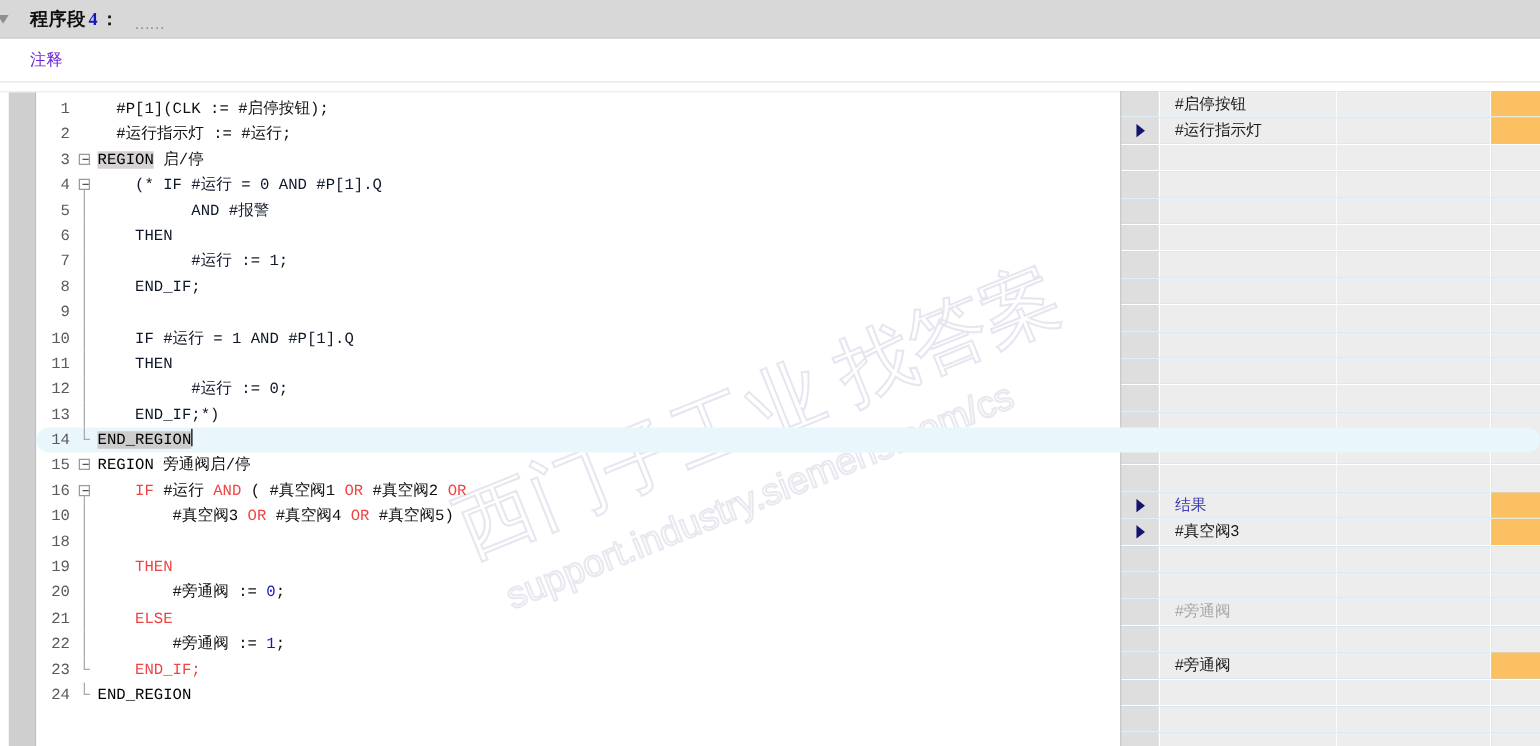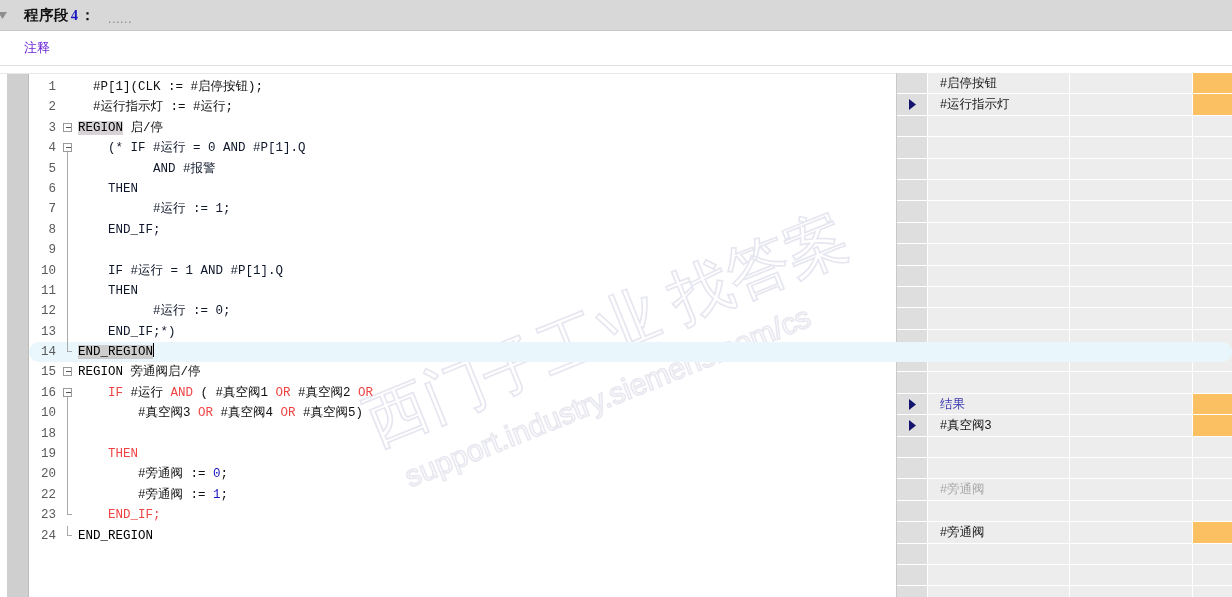--- a/index.html
+++ b/index.html
@@ -190,20 +190,21 @@
           <div class="code-line"><div class="ln">11</div><div class="fold"><span class="vline"></span></div><div class="txt"><span class="cmt">    THEN</span></div></div>
           <div class="code-line"><div class="ln">12</div><div class="fold"><span class="vline"></span></div><div class="txt"><span class="cmt">          #运行 := 0;</span></div></div>
           <div class="code-line"><div class="ln">13</div><div class="fold"><span class="vline"></span></div><div class="txt"><span class="cmt">    END_IF;*)</span></div></div>
           <div class="code-line line-hl"><div class="ln">14</div><div class="fold"><span class="vline endtick"></span></div><div class="txt"><span class="sel-hl region">END_REGION</span><span class="caret"></span></div></div>
           <div class="code-line"><div class="ln">15</div><div class="fold"><span class="box"></span></div><div class="txt"><span class="region">REGION</span><span class="plain"> 旁通阀启/停</span></div></div>
           <div class="code-line"><div class="ln">16</div><div class="fold"><span class="box"></span><span class="vline from-box"></span></div><div class="txt"><span class="kw">    IF </span><span class="plain">#运行</span><span class="kw"> AND </span><span class="plain">( </span><span class="plain">#真空阀1</span><span class="kw"> OR </span><span class="plain">#真空阀2</span><span class="kw"> OR</span></div></div>
           <div class="code-line"><div class="ln">10</div><div class="fold"><span class="vline"></span></div><div class="txt"><span class="plain">        #真空阀3</span><span class="kw"> OR </span><span class="plain">#真空阀4</span><span class="kw"> OR </span><span class="plain">#真空阀5)</span></div></div>
           <div class="code-line"><div class="ln">18</div><div class="fold"><span class="vline"></span></div><div class="txt"><span class="plain"></span></div></div>
           <div class="code-line"><div class="ln">19</div><div class="fold"><span class="vline"></span></div><div class="txt"><span class="kw">    THEN</span></div></div>
           <div class="code-line"><div class="ln">20</div><div class="fold"><span class="vline"></span></div><div class="txt"><span class="plain">        #旁通阀 := </span><span class="num">0</span><span class="plain">;</span></div></div>
+          <div class="code-line"><div class="ln">21</div><div class="fold"><span class="vline"></span></div><div class="txt"><span class="kw">    ELSE</span></div></div>
           <div class="code-line"><div class="ln">22</div><div class="fold"><span class="vline"></span></div><div class="txt"><span class="plain">        #旁通阀 := </span><span class="num">1</span><span class="plain">;</span></div></div>
           <div class="code-line"><div class="ln">23</div><div class="fold"><span class="vline endtick"></span></div><div class="txt"><span class="kw">    END_IF;</span></div></div>
           <div class="code-line"><div class="ln">24</div><div class="fold"><span class="vline endtick"></span></div><div class="txt"><span class="region">END_REGION</span></div></div>
         </div>
     </div>
   </div>
 
   <div class="monitor" id="monitor">
       <div class="m-row">
         <div class="m-arrowcell"></div>

